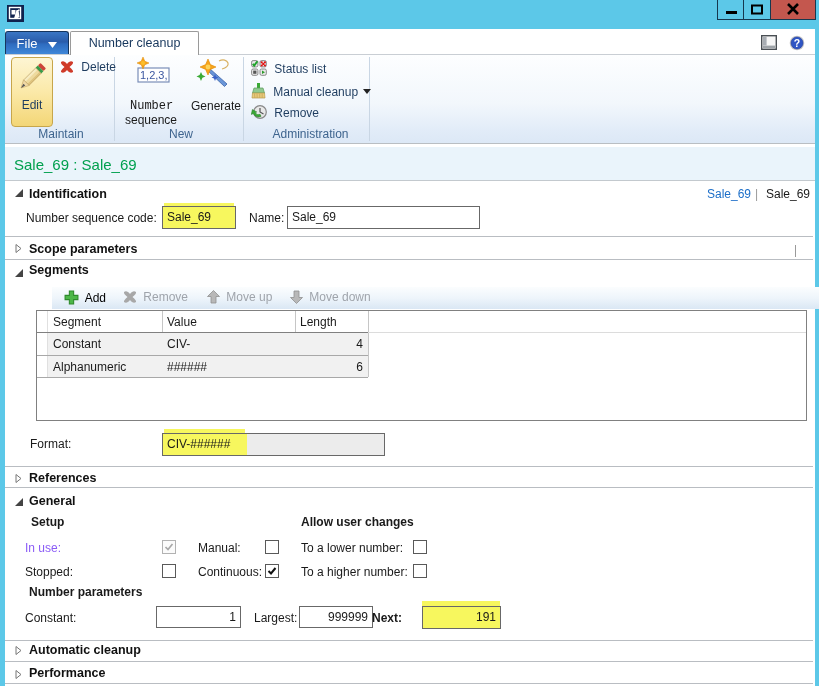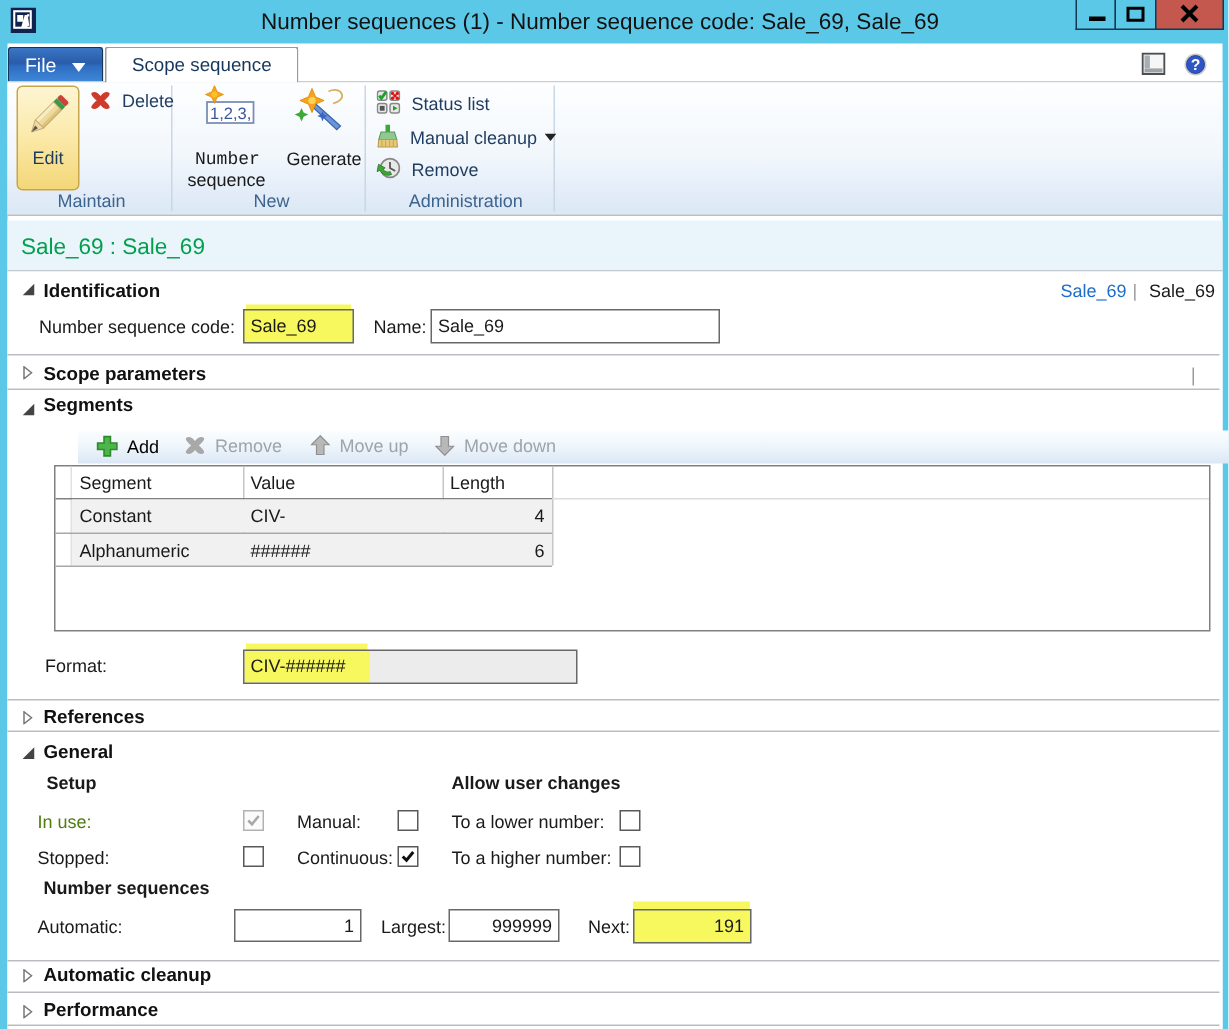--- a/index.html
+++ b/index.html
@@ -52,51 +52,50 @@
   .tbdis { color:#9fa4ab; }
   #grid { position:absolute; left:31px; top:129px; width:771px; height:111px; border:1px solid #808080; background:#fff; }
   .gcol { position:absolute; top:0; width:1px; background:#c6c6c6; }
   .grow  { position:absolute; left:11px; width:320px; height:22px; }
   .gshade { background:#f1f1f1; }
   .gcell { position:absolute; top:0; height:100%; padding:4px 5px 0 5px; font-size:12px; }
   .growsep { position:absolute; left:0px; width:331px; height:1px; background:#a8a8a8; }
   
   .cb { position:absolute; width:14px; height:14px; border:1px solid #595959; background:#fff; }
   .cbdis { border-color:#b2b2b2; background:#fbfbfb; }
-  .graytxt { color:#4d7c0f; }
+  .graytxt { color:#8b5cf6; }
 </style>
 </head>
 <body>
 <div id="win">
 
   <div id="title">
     <svg class="abs" style="left:7px; top:5px;" width="17" height="17" viewBox="0 0 17 17">
       <rect x="0" y="0" width="17" height="17" fill="#10224e"></rect>
       <rect x="2.5" y="2.5" width="11" height="11" fill="none" stroke="#fff" stroke-width="1.4"></rect>
       <rect x="4.5" y="5" width="4" height="4.5" fill="#fff"></rect>
       <path d="M9.5 5 L11.5 5 L12.5 12 L10 13.5 L7 13.5 Z" fill="#fff"></path>
       <rect x="11" y="4.5" width="1.5" height="1.5" fill="#fff"></rect>
     </svg>
-    <div class="txt">Number sequences (1) - Number sequence code: Sale_69, Sale_69</div>
     <div id="btnmin" class="winbtn"><svg width="26" height="18">
           <rect x="8" y="11" width="11" height="3" fill="#000"></rect>
         </svg></div>
     <div id="btnmax" class="winbtn"><svg width="25" height="18">
           <rect x="8" y="5.5" width="10" height="8" fill="none" stroke="#000" stroke-width="2"></rect>
         </svg></div>
     <div id="btncls" class="winbtn"><svg width="44" height="18">
           <path d="M17 4 L27 14 M27 4 L17 14" stroke="#000" stroke-width="2.6"></path>
         </svg></div>
   </div>
 
   <div id="content">
     <div id="filebtn"><span>File&nbsp;&nbsp; <svg width="9" height="6" viewBox="0 0 9 6">
             <path d="M0 0 L9 0 L4.5 6 Z" fill="#fff"></path>
           </svg></span></div>
-    <div id="tab1"><span>Scope sequence</span></div>
+    <div id="tab1"><span>Number cleanup</span></div>
 
     <svg class="abs" style="left:756px; top:6px;" width="16" height="15" viewBox="0 0 16 15">
       <rect x="0.7" y="0.7" width="14.6" height="13.6" fill="#f6f6f6" stroke="#4a4f54" stroke-width="1.4"></rect>
       <rect x="2" y="2" width="3.6" height="8.4" fill="#a8adb3"></rect>
       <rect x="2" y="10.6" width="12" height="2.6" fill="#9ea3a8"></rect>
     </svg>
     <svg class="abs" style="left:784px; top:6px;" width="16" height="16" viewBox="0 0 16 16">
       <circle cx="8" cy="8" r="7.3" fill="#c9c9c9"></circle>
       <circle cx="8" cy="8" r="6" fill="#2f55c4" stroke="#1d3a9e" stroke-width="0.6"></circle>
       <text x="8" y="11.6" font-size="10.5" font-weight="bold" fill="#fff" text-anchor="middle" font-family="Liberation Sans">?</text>
@@ -300,26 +299,26 @@
       <div class="flabel" style="left:296px; top:360px;">To a lower number:</div>
       <div class="cb" style="left:408px; top:359px;"></div>
       <div class="flabel" style="left:20px; top:384px;">Stopped:</div>
       <div class="cb" style="left:157px; top:383px;"></div>
       <div class="flabel" style="left:193px; top:384px;">Continuous:</div>
       <div class="cb" style="left:260px; top:383px;"><svg width="12" height="12" viewBox="0 0 12 12">
             <path d="M2.5 6 L5 8.5 L9.5 3" stroke="#111" stroke-width="2" fill="none"></path>
           </svg></div>
       <div class="flabel" style="left:296px; top:384px;">To a higher number:</div>
       <div class="cb" style="left:408px; top:383px;"></div>
-      <div class="flabel bold" style="left:24px; top:404px;">Number sequences</div>
-      <div class="flabel" style="left:20px; top:430px;">Automatic:</div>
+      <div class="flabel bold" style="left:24px; top:404px;">Number parameters</div>
+      <div class="flabel" style="left:20px; top:430px;">Constant:</div>
       <div class="inp num" style="left:151px; top:425px; width:85px; height:22px;">1</div>
       <div class="flabel" style="left:249px; top:430px;">Largest:</div>
       <div class="inp num" style="left:294px; top:425px; width:74px; height:22px;">999999</div>
-      <div class="flabel" style="left:387px; top:430px;">Next:</div>
+      <div class="flabel" style="left:367px; top:430px;font-weight:bold;">Next:</div>
       <div class="halo" style="left:417px; top:420px; width:78px; height:6px;"></div>
       <div class="inp num yellow" style="left:417px; top:425px; width:79px; height:23px;">191</div>
       <div class="secline" style="top:459px;"></div>
 
       <svg class="expander" style="top:465px;" width="7" height="9" viewBox="0 0 7 9">
           <path d="M1 0.5 L6 4.5 L1 8.5 Z" fill="none" stroke="#777" stroke-width="1"></path>
         </svg>
       <div class="sechdr" style="top:462px;">Automatic cleanup</div>
       <div class="secline" style="top:480px;"></div>
 

